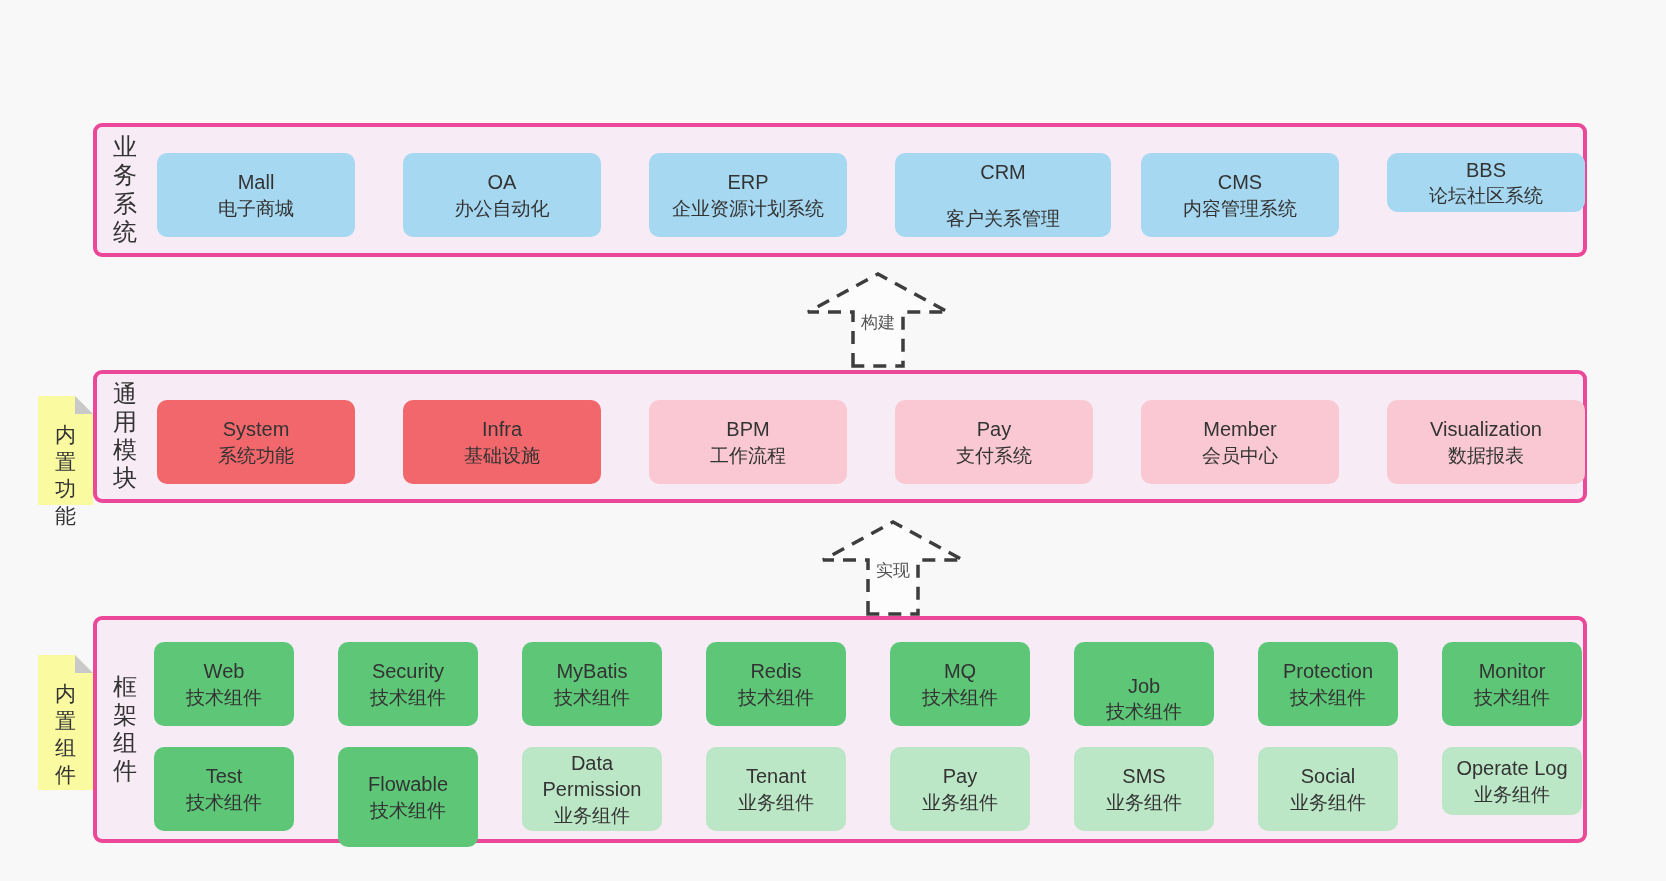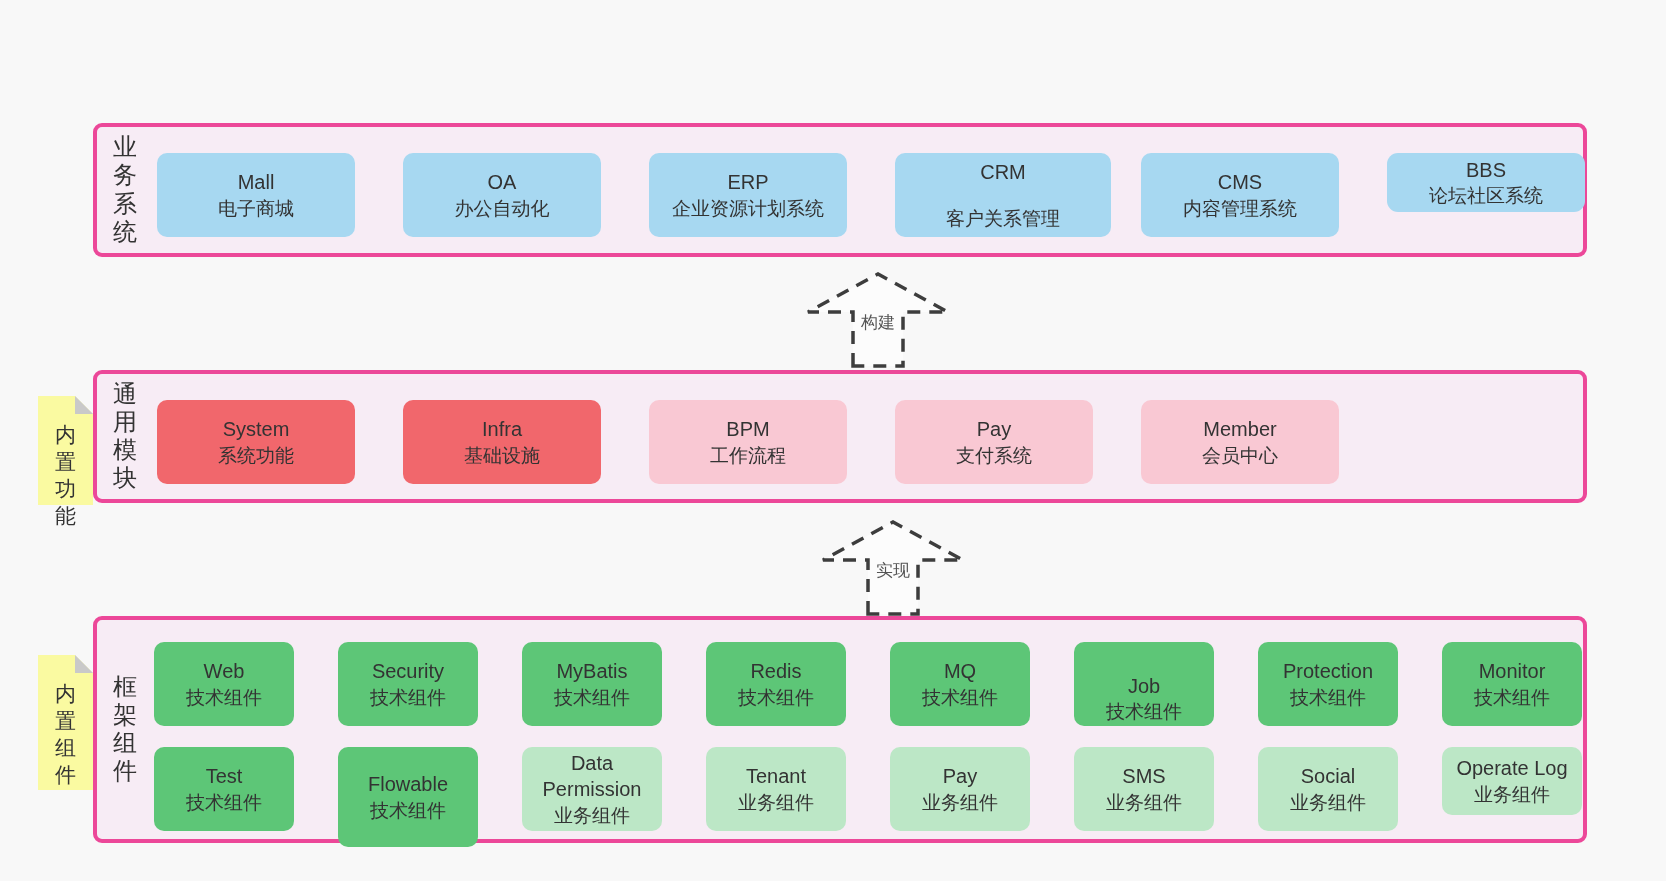--- a/index.html
+++ b/index.html
@@ -87,20 +87,24 @@
       <span class="sb">工作流程</span>
     </div>
     <div class="box pink" style="left:798px;top:26px;width:198px;height:84px;">
       <span class="nm">Pay</span>
       <span class="sb">支付系统</span>
     </div>
     <div class="box pink" style="left:1044px;top:26px;width:198px;height:84px;">
       <span class="nm">Member</span>
       <span class="sb">会员中心</span>
     </div>
+    <div class="box pink" style="left:1290px;top:26px;width:198px;height:84px;">
+      <span class="nm">Visualization</span>
+      <span class="sb">数据报表</span>
+    </div>
   </div>
 
   <div class="sticky" style="left:38px;top:368px;width:55px;height:109px;margin-top:28px;">
     <div class="sticky-paper"></div>
     <div class="sticky-fold"></div>
     <span class="sticky-text">内置功能</span>
   </div>
 
   <div class="arrow" style="left:818px;top:516px;">
     <svg viewBox="0 0 150 100" width="150" height="100">

